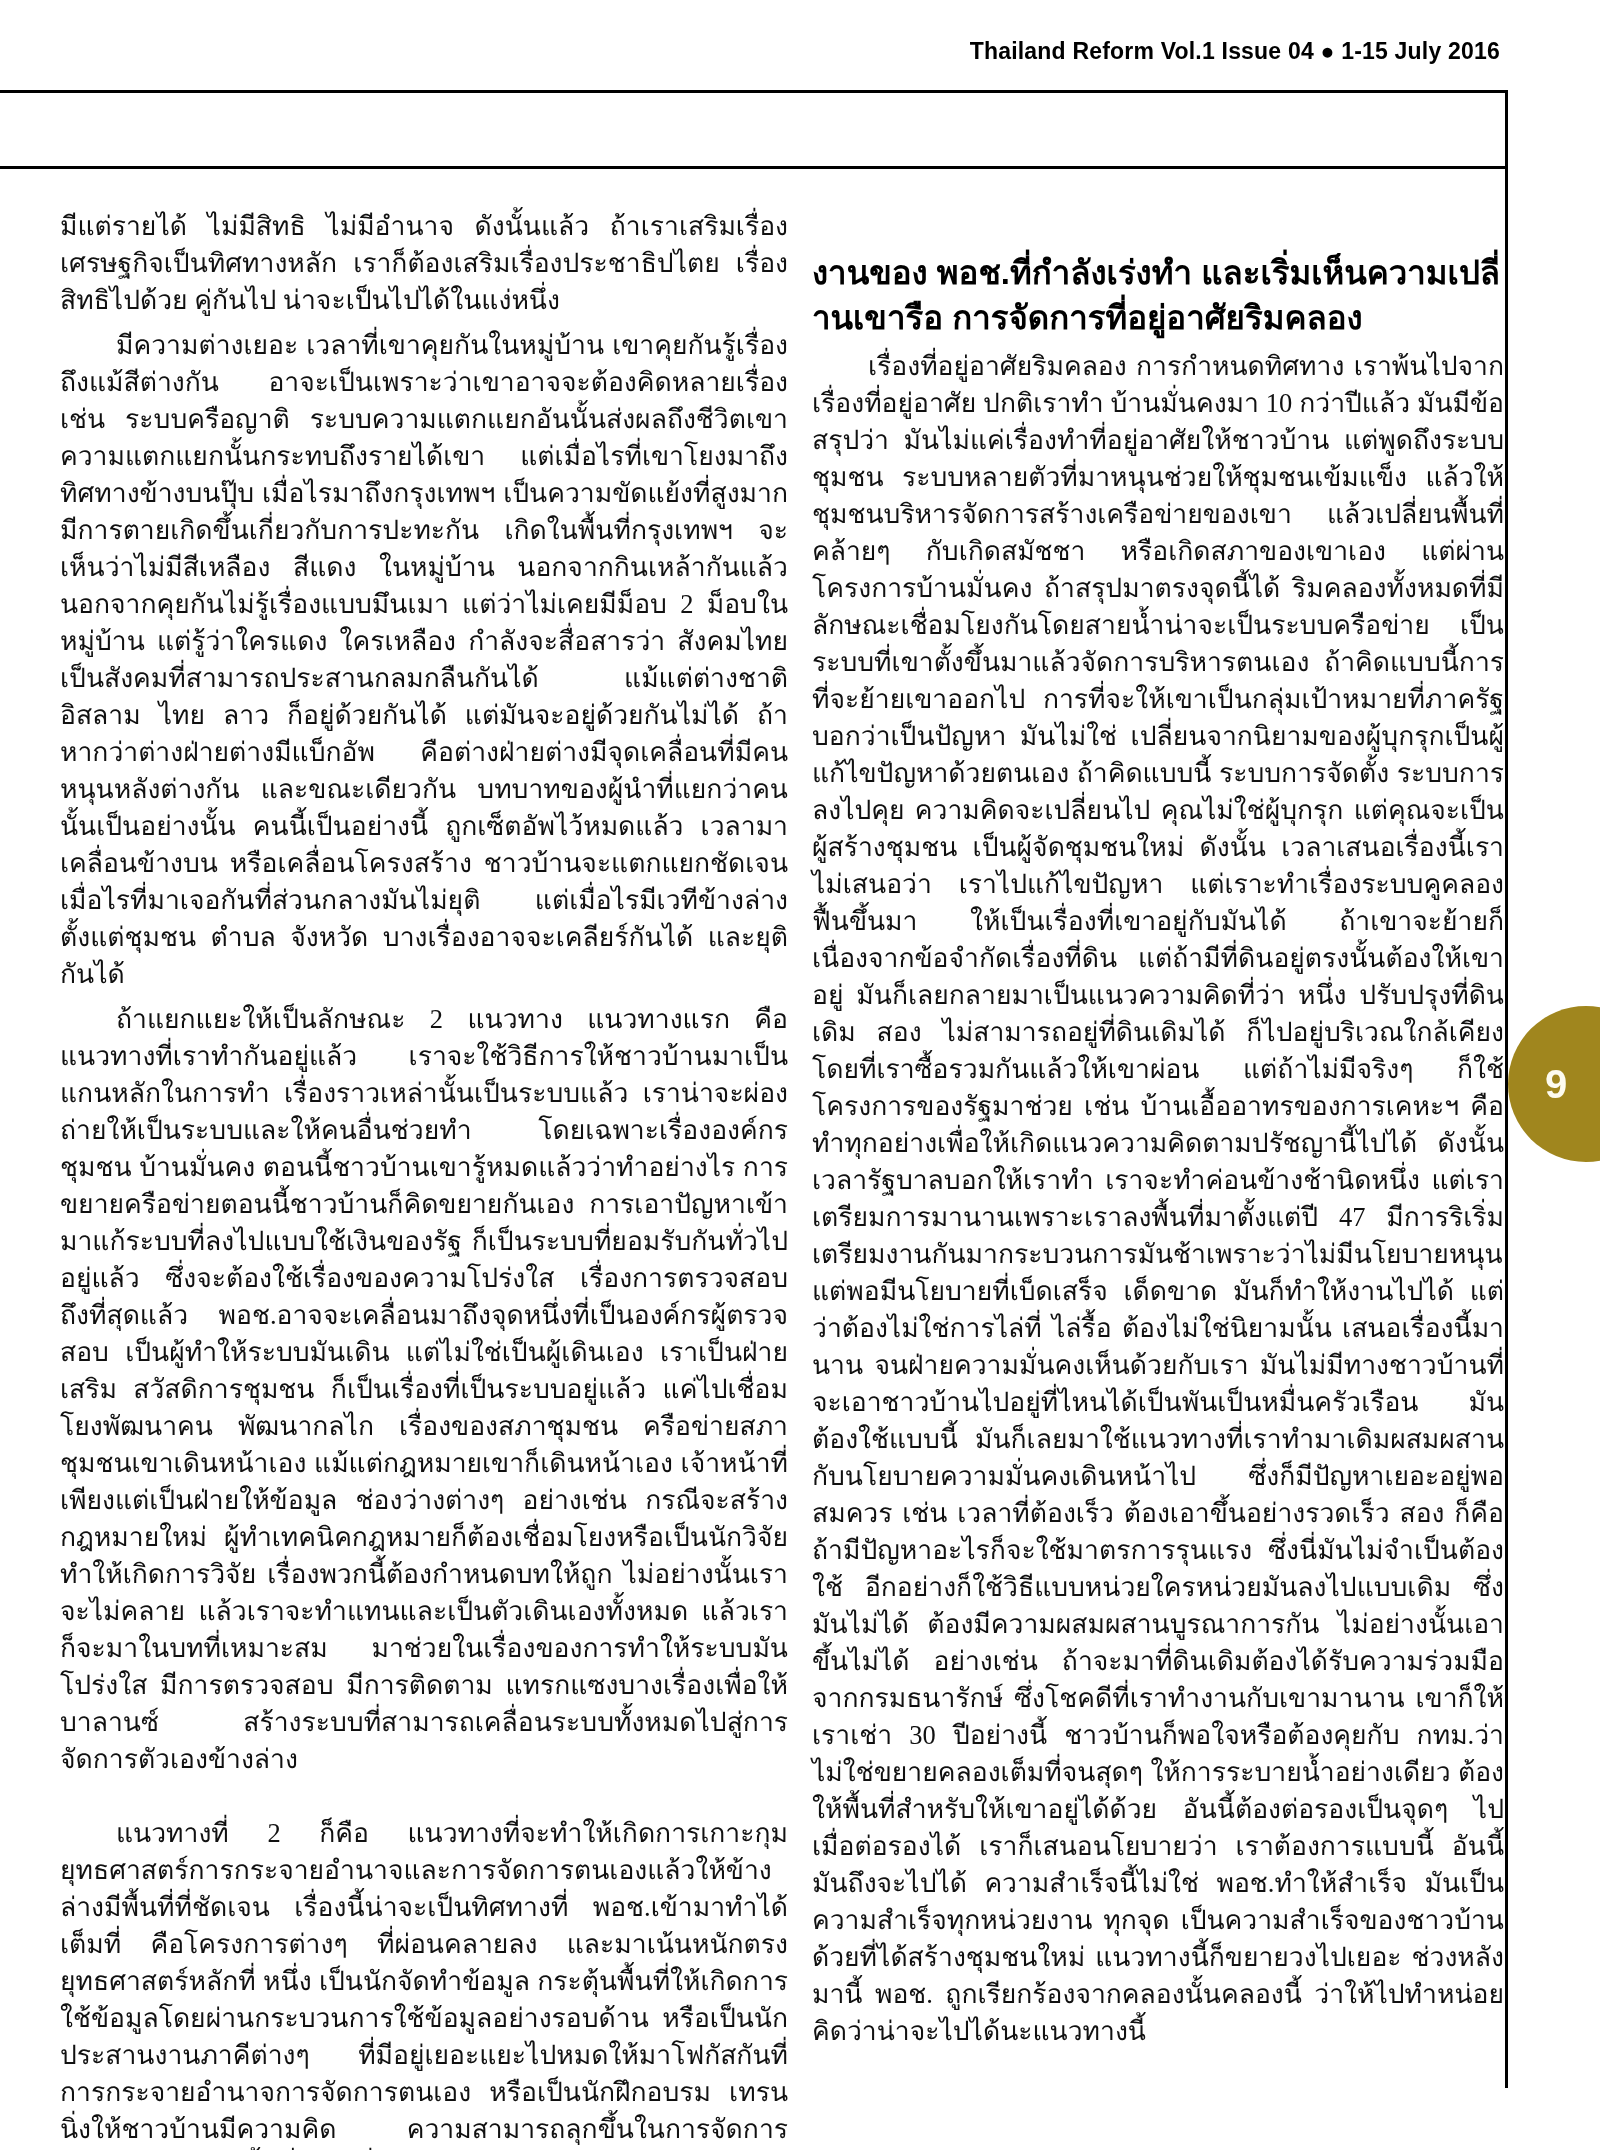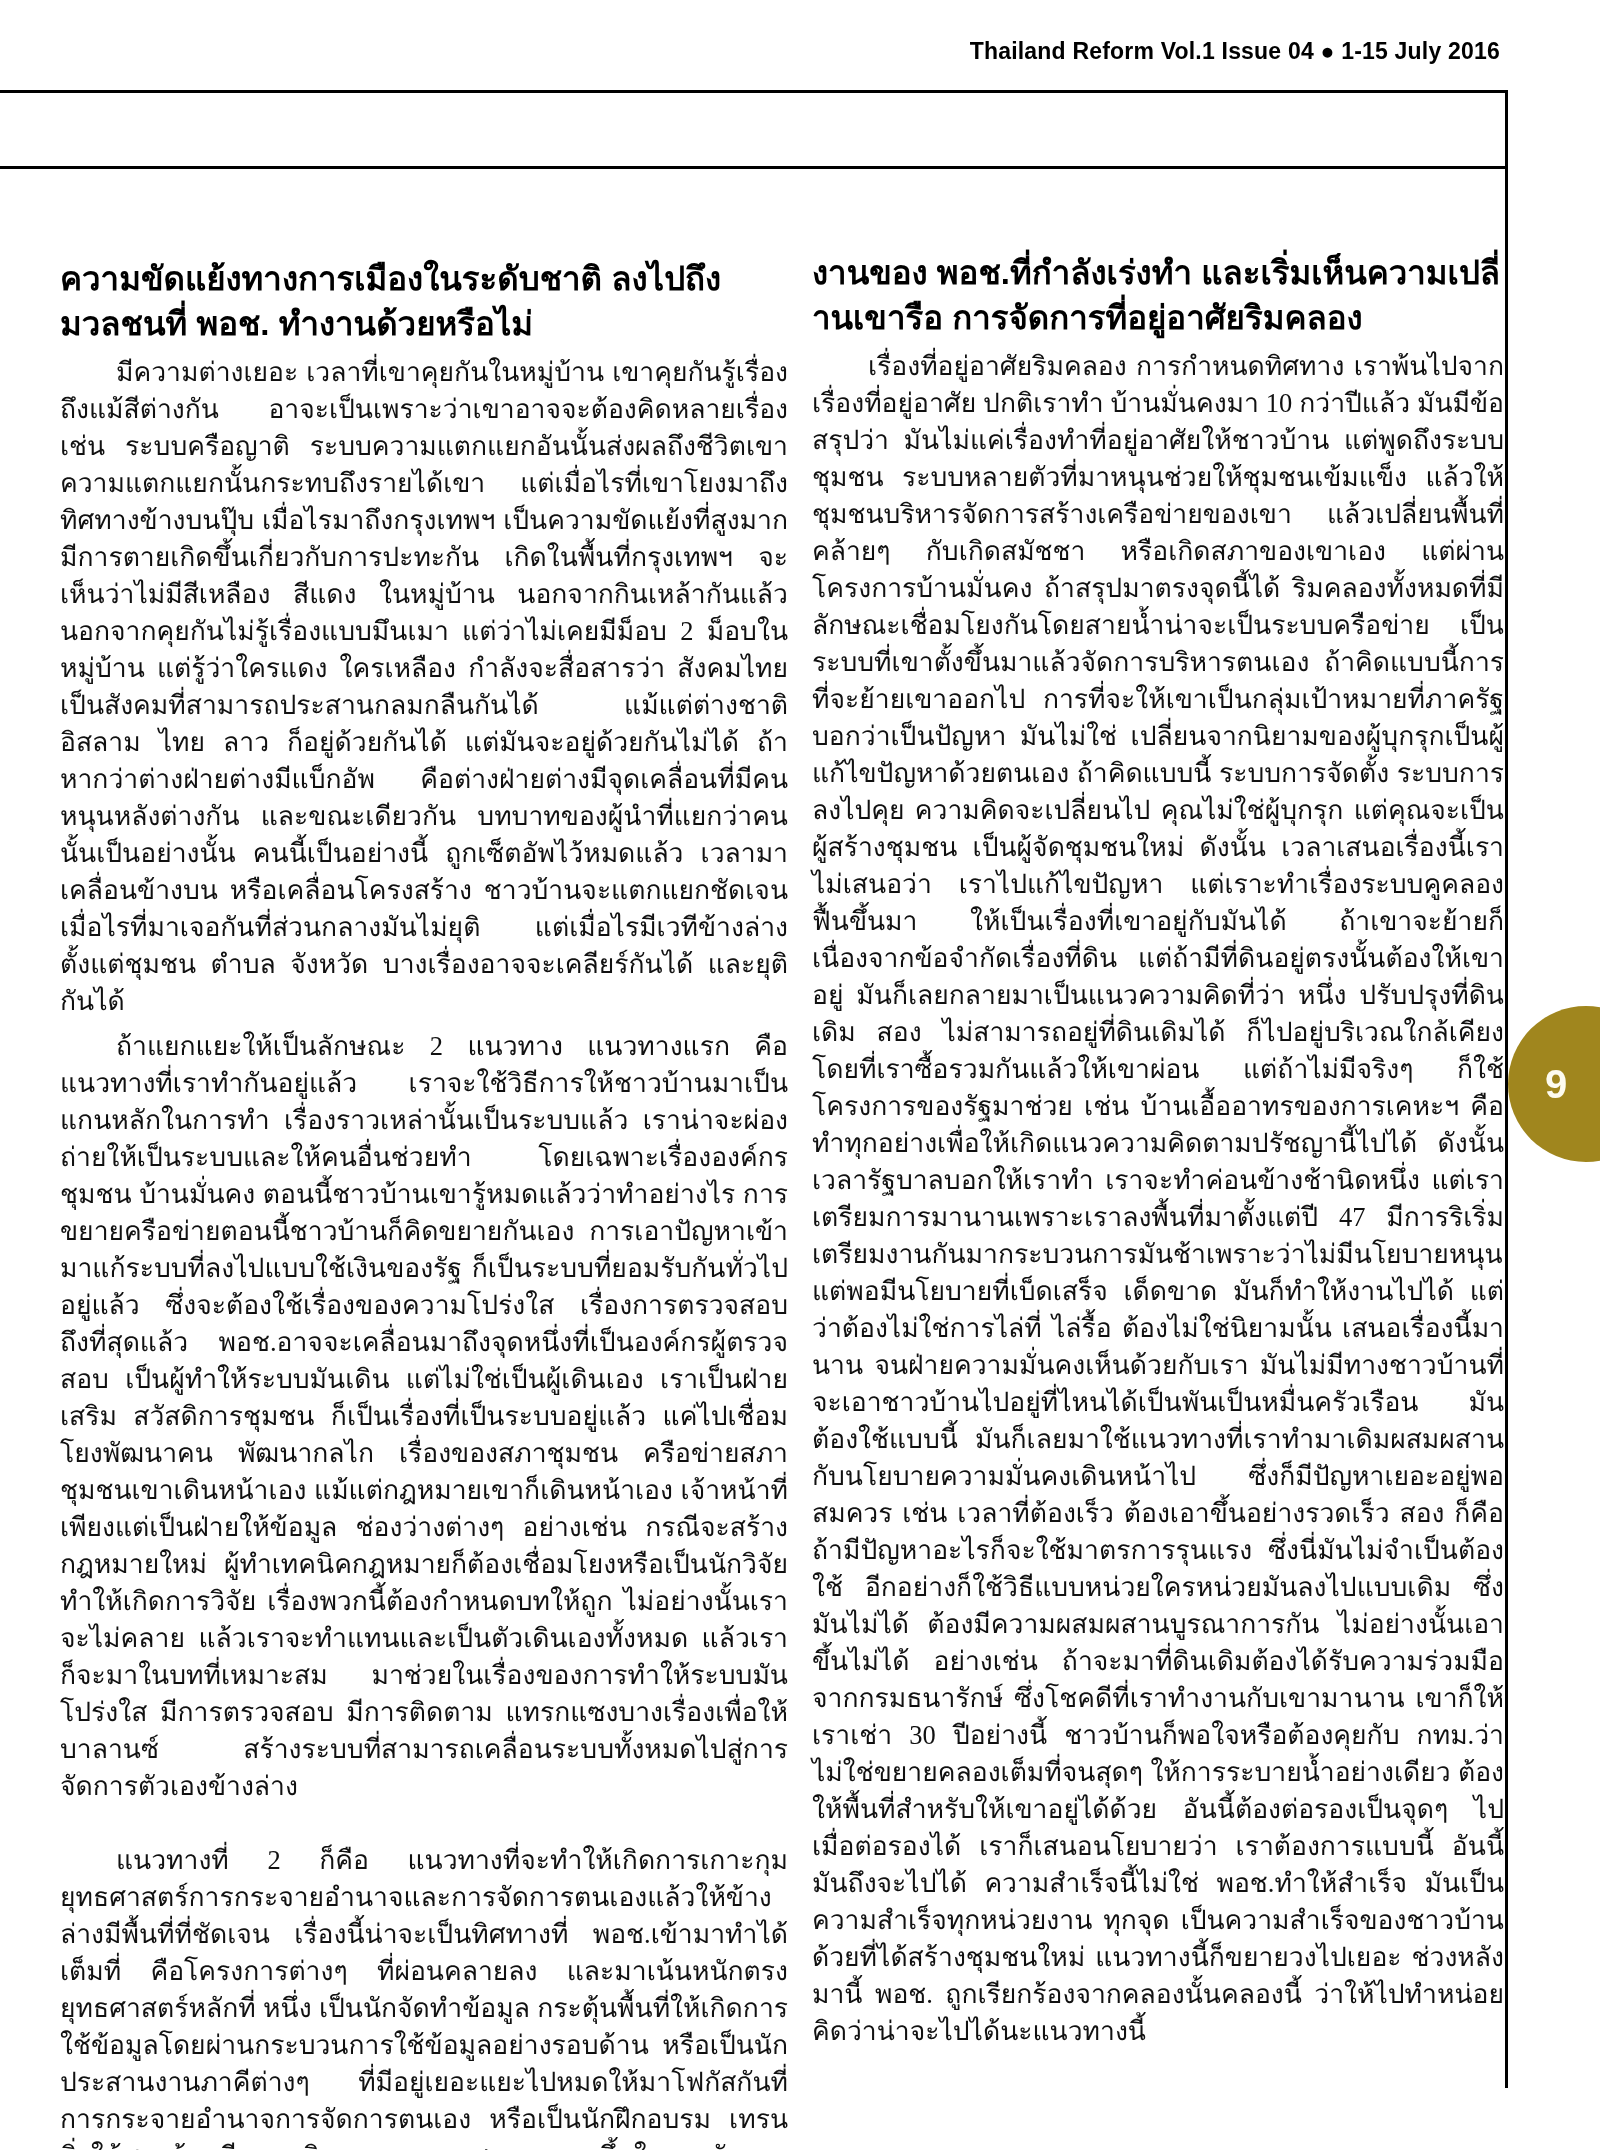--- a/index.html
+++ b/index.html
@@ -74,22 +74,22 @@
 </head>
 <body>
 
 <div class="header-line">Thailand Reform Vol.1 Issue 04 ● 1-15 July 2016</div>
 
 <div class="rule-h rule-top"></div>
 <div class="rule-h rule-header-bottom"></div>
 <div class="rule-v"></div>
 
 <div class="column col-left">
+  <p class="para noindent">มีแต่รายได้ ไม่มีสิทธิ ไม่มีอำนาจ ดังนั้นแล้ว ถ้าเราเสริมเรื่องเศรษฐกิจเป็นทิศทางหลัก เราก็ต้องเสริมเรื่องประชาธิปไตย เรื่องสิทธิไปด้วย คู่กันไป น่าจะเป็นไปได้ในแง่หนึ่ง</p>
 
-  <h2 class="section-heading gap-lg">ความขัดแย้งทางการเมืองในระดับชาติ ลงไปถึงมวลชนที่ พอช. ทำงานด้วยหรือไม่</h2>
 
   <p class="para gap-sm">มีความต่างเยอะ เวลาที่เขาคุยกันในหมู่บ้าน เขาคุยกันรู้เรื่อง ถึงแม้สีต่างกัน อาจะเป็นเพราะว่าเขาอาจจะต้องคิดหลายเรื่อง เช่น ระบบครือญาติ ระบบความแตกแยกอันนั้นส่งผลถึงชีวิตเขา ความแตกแยกนั้นกระทบถึงรายได้เขา แต่เมื่อไรที่เขาโยงมาถึงทิศทางข้างบนปุ๊บ เมื่อไรมาถึงกรุงเทพฯ เป็นความขัดแย้งที่สูงมาก มีการตายเกิดขึ้นเกี่ยวกับการปะทะกัน เกิดในพื้นที่กรุงเทพฯ จะเห็นว่าไม่มีสีเหลือง สีแดง ในหมู่บ้าน นอกจากกินเหล้ากันแล้วนอกจากคุยกันไม่รู้เรื่องแบบมึนเมา แต่ว่าไม่เคยมีม็อบ 2 ม็อบในหมู่บ้าน แต่รู้ว่าใครแดง ใครเหลือง กำลังจะสื่อสารว่า สังคมไทยเป็นสังคมที่สามารถประสานกลมกลืนกันได้ แม้แต่ต่างชาติ อิสลาม ไทย ลาว ก็อยู่ด้วยกันได้ แต่มันจะอยู่ด้วยกันไม่ได้ ถ้าหากว่าต่างฝ่ายต่างมีแบ็กอัพ คือต่างฝ่ายต่างมีจุดเคลื่อนที่มีคนหนุนหลังต่างกัน และขณะเดียวกัน บทบาทของผู้นำที่แยกว่าคนนั้นเป็นอย่างนั้น คนนี้เป็นอย่างนี้ ถูกเซ็ตอัพไว้หมดแล้ว เวลามาเคลื่อนข้างบน หรือเคลื่อนโครงสร้าง ชาวบ้านจะแตกแยกชัดเจน เมื่อไรที่มาเจอกันที่ส่วนกลางมันไม่ยุติ แต่เมื่อไรมีเวทีข้างล่าง ตั้งแต่ชุมชน ตำบล จังหวัด บางเรื่องอาจจะเคลียร์กันได้ และยุติกันได้</p>
 
 
   <p class="para gap-sm">ถ้าแยกแยะให้เป็นลักษณะ 2 แนวทาง แนวทางแรก คือ แนวทางที่เราทำกันอยู่แล้ว เราจะใช้วิธีการให้ชาวบ้านมาเป็นแกนหลักในการทำ เรื่องราวเหล่านั้นเป็นระบบแล้ว เราน่าจะผ่องถ่ายให้เป็นระบบและให้คนอื่นช่วยทำ โดยเฉพาะเรื่ององค์กรชุมชน บ้านมั่นคง ตอนนี้ชาวบ้านเขารู้หมดแล้วว่าทำอย่างไร การขยายครือข่ายตอนนี้ชาวบ้านก็คิดขยายกันเอง การเอาปัญหาเข้ามาแก้ระบบที่ลงไปแบบใช้เงินของรัฐ ก็เป็นระบบที่ยอมรับกันทั่วไปอยู่แล้ว ซึ่งจะต้องใช้เรื่องของความโปร่งใส เรื่องการตรวจสอบ ถึงที่สุดแล้ว พอช.อาจจะเคลื่อนมาถึงจุดหนึ่งที่เป็นองค์กรผู้ตรวจสอบ เป็นผู้ทำให้ระบบมันเดิน แต่ไม่ใช่เป็นผู้เดินเอง เราเป็นฝ่ายเสริม สวัสดิการชุมชน ก็เป็นเรื่องที่เป็นระบบอยู่แล้ว แค่ไปเชื่อมโยงพัฒนาคน พัฒนากลไก เรื่องของสภาชุมชน ครือข่ายสภาชุมชนเขาเดินหน้าเอง แม้แต่กฎหมายเขาก็เดินหน้าเอง เจ้าหน้าที่เพียงแต่เป็นฝ่ายให้ข้อมูล ช่องว่างต่างๆ อย่างเช่น กรณีจะสร้างกฎหมายใหม่ ผู้ทำเทคนิคกฎหมายก็ต้องเชื่อมโยงหรือเป็นนักวิจัย ทำให้เกิดการวิจัย เรื่องพวกนี้ต้องกำหนดบทให้ถูก ไม่อย่างนั้นเราจะไม่คลาย แล้วเราจะทำแทนและเป็นตัวเดินเองทั้งหมด แล้วเราก็จะมาในบทที่เหมาะสม มาช่วยในเรื่องของการทำให้ระบบมันโปร่งใส มีการตรวจสอบ มีการติดตาม แทรกแซงบางเรื่องเพื่อให้บาลานซ์ สร้างระบบที่สามารถเคลื่อนระบบทั้งหมดไปสู่การจัดการตัวเองข้างล่าง</p>
 
   <p class="para follow-gap">แนวทางที่ 2 ก็คือ แนวทางที่จะทำให้เกิดการเกาะกุมยุทธศาสตร์การกระจายอำนาจและการจัดการตนเองแล้วให้ข้างล่างมีพื้นที่ที่ชัดเจน เรื่องนี้น่าจะเป็นทิศทางที่ พอช.เข้ามาทำได้เต็มที่ คือโครงการต่างๆ ที่ผ่อนคลายลง และมาเน้นหนักตรงยุทธศาสตร์หลักที่ หนึ่ง เป็นนักจัดทำข้อมูล กระตุ้นพื้นที่ให้เกิดการใช้ข้อมูลโดยผ่านกระบวนการใช้ข้อมูลอย่างรอบด้าน หรือเป็นนักประสานงานภาคีต่างๆ ที่มีอยู่เยอะแยะไปหมดให้มาโฟกัสกันที่การกระจายอำนาจการจัดการตนเอง หรือเป็นนักฝึกอบรม เทรนนิ่งให้ชาวบ้านมีความคิด ความสามารถลุกขึ้นในการจัดการตนเอง การสร้างพื้นที่กลางที่จังหวัด การสร้างระบบกฎหมาย การ</p>
 </div>
 
 <div class="column col-right">

